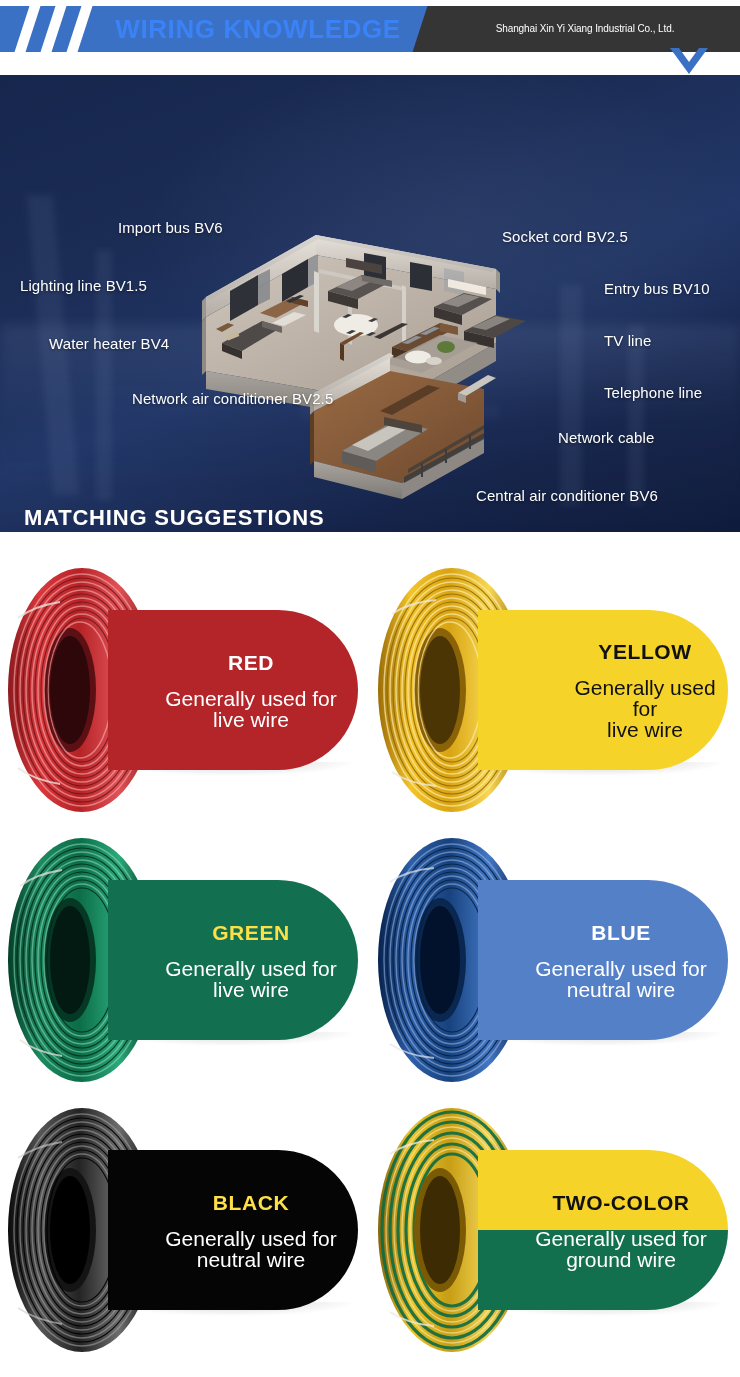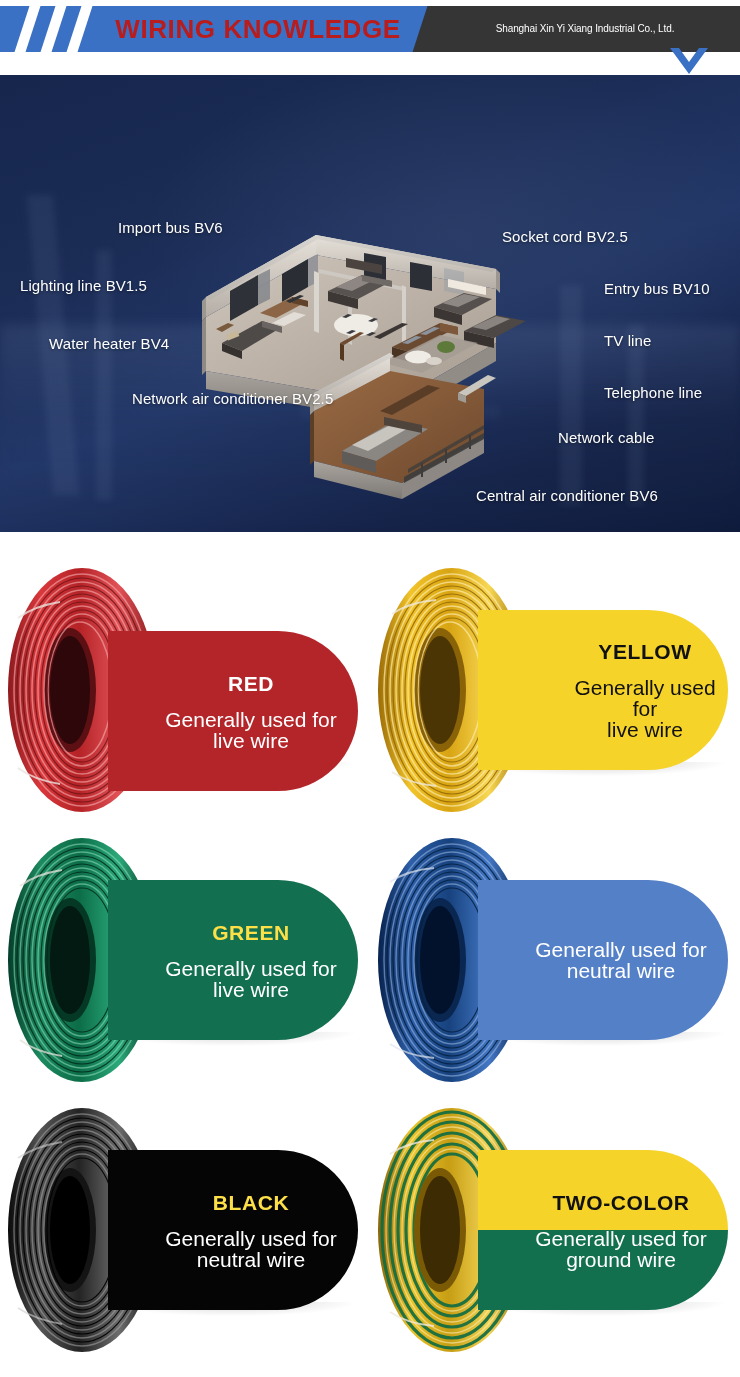--- a/index.html
+++ b/index.html
@@ -20,21 +20,21 @@
   .hdr-stripe {
     position: absolute; top: 6px; width: 11px; height: 46px;
     background: #ffffff; transform: skewX(-18deg);
   }
   .hdr-stripe.s1 { left: 22px; }
   .hdr-stripe.s2 { left: 48px; }
   .hdr-stripe.s3 { left: 74px; }
   .hdr-title {
     position: absolute; left: 108px; top: 12px; width: 300px; height: 34px;
     line-height: 34px;
-    color: #b91c1c; font-size: 26px; font-weight: bold; letter-spacing: 0.6px;
+    color: #3b82f6; font-size: 26px; font-weight: bold; letter-spacing: 0.6px;
     font-family: "Liberation Sans", sans-serif;
     text-align: center;
   }
   .hdr-dark {
     position: absolute; left: 420px; top: 6px; width: 340px; height: 46px;
     background: #353535; transform: skewX(-18deg);
   }
   .hdr-company {
     position: absolute; left: 440px; top: 14px; width: 290px; height: 30px;
     line-height: 30px; text-align: center;
@@ -270,20 +270,21 @@
     <div class="hero-label" style="left:49px; top:260px;">Water heater BV4</div>
     <div class="hero-label" style="left:132px; top:315px;">Network air conditioner BV2.5</div>
 
     <div class="hero-label" style="left:502px; top:153px;">Socket cord BV2.5</div>
     <div class="hero-label" style="left:604px; top:205px;">Entry bus BV10</div>
     <div class="hero-label" style="left:604px; top:257px;">TV line</div>
     <div class="hero-label" style="left:604px; top:309px;">Telephone line</div>
     <div class="hero-label" style="left:558px; top:354px;">Network cable</div>
     <div class="hero-label" style="left:476px; top:412px;">Central air conditioner BV6</div>
 
+    <div class="hero-heading">MATCHING SUGGESTIONS</div>
 
   </div>
 
   <div class="cards">
 
     <div class="card" style="left:0px; top:24px;">
       <svg class="coil" viewBox="0 0 160 256">
         <defs>
           <linearGradient id="rdG" x1="0" y1="0" x2="1" y2="0">
             <stop offset="0%" stop-color="#8e1a1e"></stop>
@@ -310,21 +311,21 @@
             <ellipse cx="78" cy="128" rx="59" ry="104"></ellipse>
           <ellipse cx="78" cy="128" rx="53" ry="96"></ellipse>
             <ellipse cx="78" cy="128" rx="47" ry="88"></ellipse>
           <ellipse cx="78" cy="128" rx="41" ry="80"></ellipse>
             <ellipse cx="78" cy="128" rx="35" ry="72"></ellipse>
         </g>
         <path d="M14,56 Q30,44 56,40" stroke="#e9e4df" stroke-width="2" fill="none" opacity=".8"></path>
         <path d="M14,206 Q30,218 56,222" stroke="#e9e4df" stroke-width="2" fill="none" opacity=".8"></path>
       </svg>
       <div class="card-shadow"></div>
-      <div class="pill" style="background:#b4252a;margin-top:21px;">
+      <div class="pill" style="background:#b4252a;">
         <div class="pill-inner">
           <div class="cname" style="color:#ffffff;">RED</div>
           <div class="cdesc" style="color:#ffffff;">Generally used for</div>
           <div class="cdesc" style="color:#ffffff;">live wire</div>
         </div>
       </div>
     </div>
 
     <div class="card" style="left:370px; top:24px;">
       <svg class="coil" viewBox="0 0 160 256">
@@ -442,20 +443,21 @@
             <ellipse cx="78" cy="128" rx="47" ry="88"></ellipse>
           <ellipse cx="78" cy="128" rx="41" ry="80"></ellipse>
             <ellipse cx="78" cy="128" rx="35" ry="72"></ellipse>
         </g>
         <path d="M16,50 Q34,38 60,36" stroke="#dfe5ee" stroke-width="2" fill="none" opacity=".7"></path>
         <path d="M16,212 Q34,224 60,226" stroke="#dfe5ee" stroke-width="2" fill="none" opacity=".7"></path>
       </svg>
       <div class="card-shadow"></div>
       <div class="pill" style="background:#5480c8;">
         <div class="pill-inner">
+          <div class="cname" style="color:#ffffff;">BLUE</div>
           <div class="cdesc" style="color:#ffffff;">Generally used for</div>
           <div class="cdesc" style="color:#ffffff;">neutral wire</div>
         </div>
       </div>
     </div>
 
     <div class="card" style="left:0px; top:564px;">
       <svg class="coil" viewBox="0 0 160 256">
         <defs>
           <linearGradient id="bkG" x1="0" y1="0" x2="1" y2="0">

